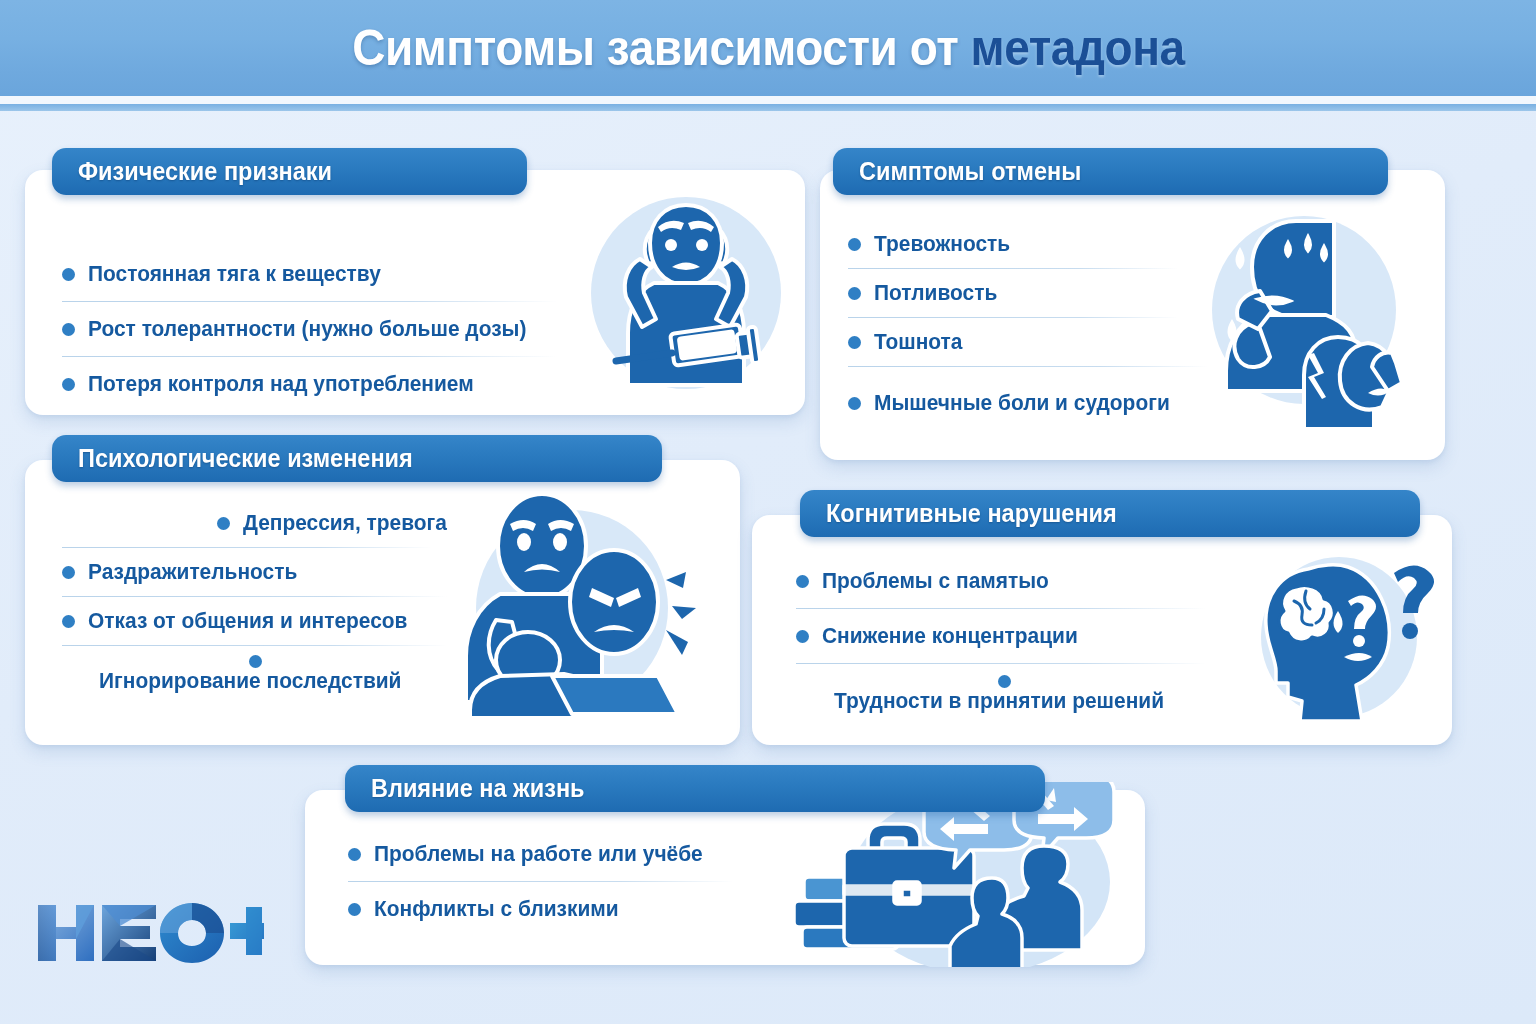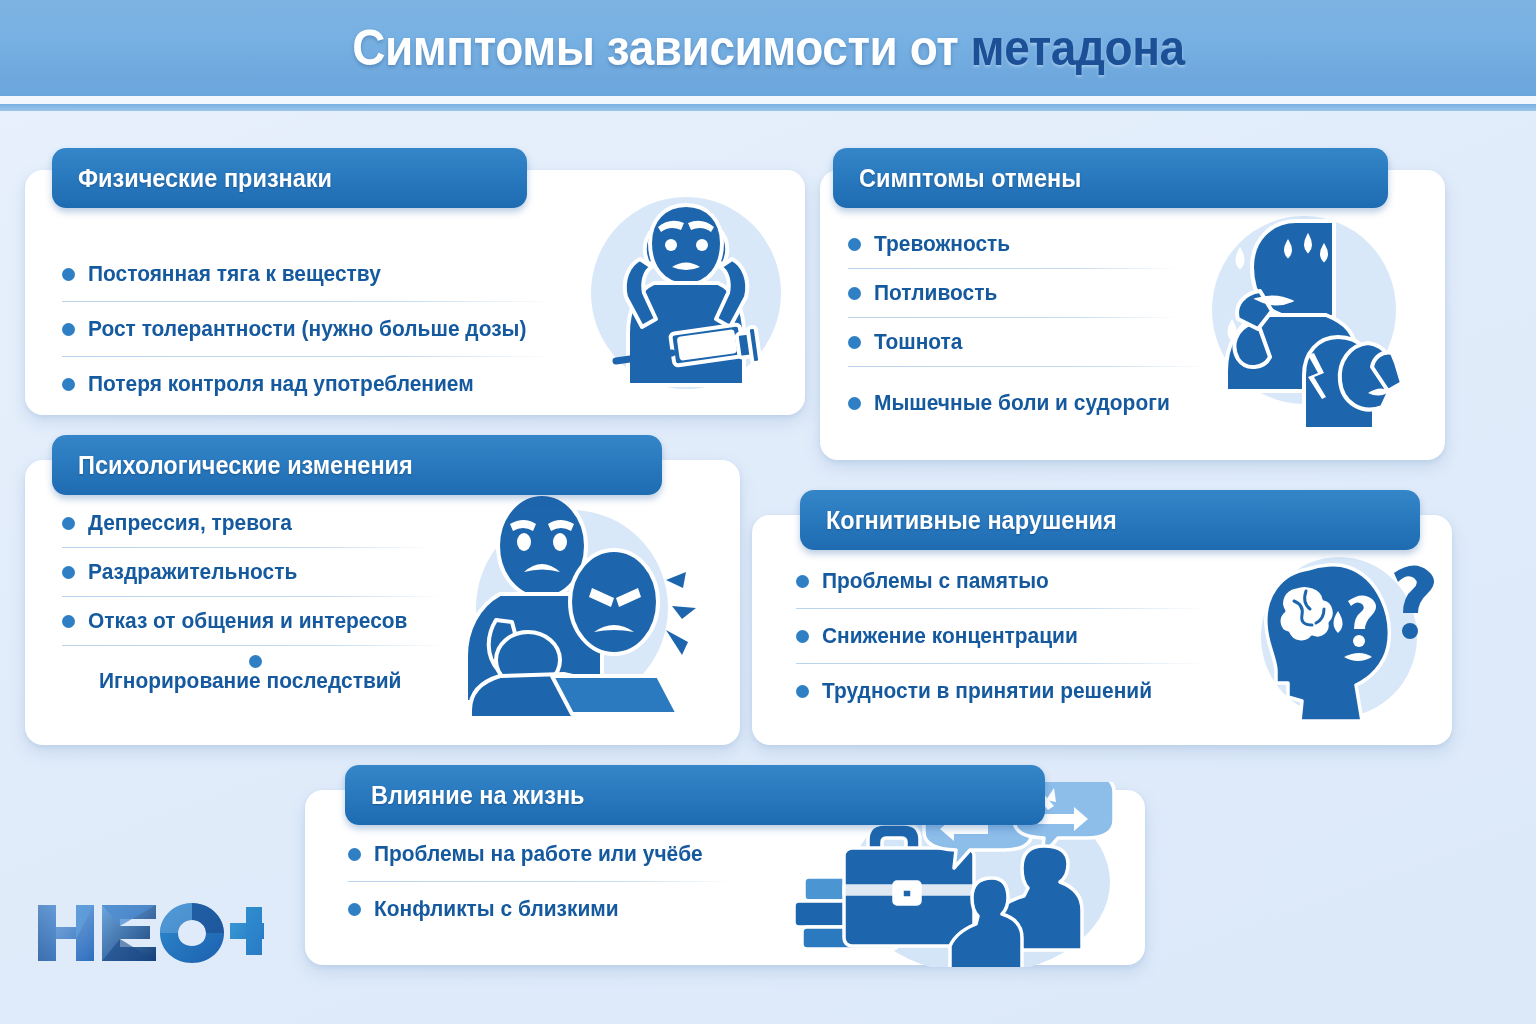--- a/index.html
+++ b/index.html
@@ -54,21 +54,21 @@
   
   .card {
     position: absolute;
     background: #ffffff;
     border-radius: 18px;
     box-shadow: 0 7px 16px rgba(70,120,180,0.17),
                 0 2px 4px rgba(70,120,180,0.10);
   }
   .pill {
     position: absolute;
-    height: 60px;
+    height: 47px;
     border-radius: 14px;
     background: linear-gradient(to bottom, #3585c9 0%, #2a7abf 45%, #1e6bb2 100%);
     box-shadow: 0 4px 7px rgba(30,90,160,0.30);
     display: flex;
     align-items: center;
     padding: 0 26px 0 26px;
     z-index: 5;
   }
   .pill-label {
     color: #ffffff;
@@ -235,21 +235,21 @@
       <path d="M118 148 l10 20 l-10 4 l12 20 l-4 2 l-14 -22 l10 -4 l-10 -18 Z"></path>
     </g>
   </svg>
 </div>
 
 <div class="card" style="left:25px; top:460px; width:715px; height:285px;"></div>
 <div class="pill" style="left:52px; top:435px; min-width:610px;">
   <span class="pill-label">Психологические изменения</span>
 </div>
 <div class="list" style="left:62px; top:508px; width:400px;">
-  <div class="list-item" style="height:30px;">
+  <div class="list-item" style="height:30px;justify-content:flex-end;">
     <span class="dot"></span>
     <span class="item-label">Депрессия, тревога</span>
   </div>
   <div class="divider" style="margin:9px 0 9px 0; width:370px;"></div>
   <div class="list-item" style="height:30px;">
     <span class="dot"></span>
     <span class="item-label">Раздражительность</span>
   </div>
   <div class="divider" style="margin:9px 0 9px 0; width:385px;"></div>
   <div class="list-item" style="height:30px;">
@@ -306,21 +306,21 @@
   <div class="list-item" style="height:32px;">
     <span class="dot"></span>
     <span class="item-label">Проблемы с памятыо</span>
   </div>
   <div class="divider" style="margin:11px 0 11px 0; width:410px;"></div>
   <div class="list-item" style="height:32px;text-align:center;">
     <span class="dot"></span>
     <span class="item-label">Снижение концентрации</span>
   </div>
   <div class="divider" style="margin:11px 0 11px 0; width:410px;"></div>
-  <div class="list-item" style="height:32px;">
+  <div class="list-item" style="height:32px;flex-direction:column;">
     <span class="dot"></span>
     <span class="item-label">Трудности в принятии решений</span>
   </div>
 </div>
 <div class="illu" style="left:1244px; top:545px; width:200px; height:185px;">
   <svg viewBox="0 0 200 185" width="200" height="185">
     <ellipse cx="95" cy="92" rx="78" ry="80" fill="#d8e8f8"></ellipse>
     <g fill="#1d66ad" stroke="#ffffff" stroke-width="3.5" stroke-linejoin="round">
       <path d="M64 24 C36 28 20 52 22 80 C23 100 32 114 32 126 L32 138 L44 138 L44 152 L58 156 L56 176 L118 176 L112 140 C126 134 140 120 144 102 C150 70 134 32 104 22 C92 18 76 20 64 24 Z"></path>
     </g>

